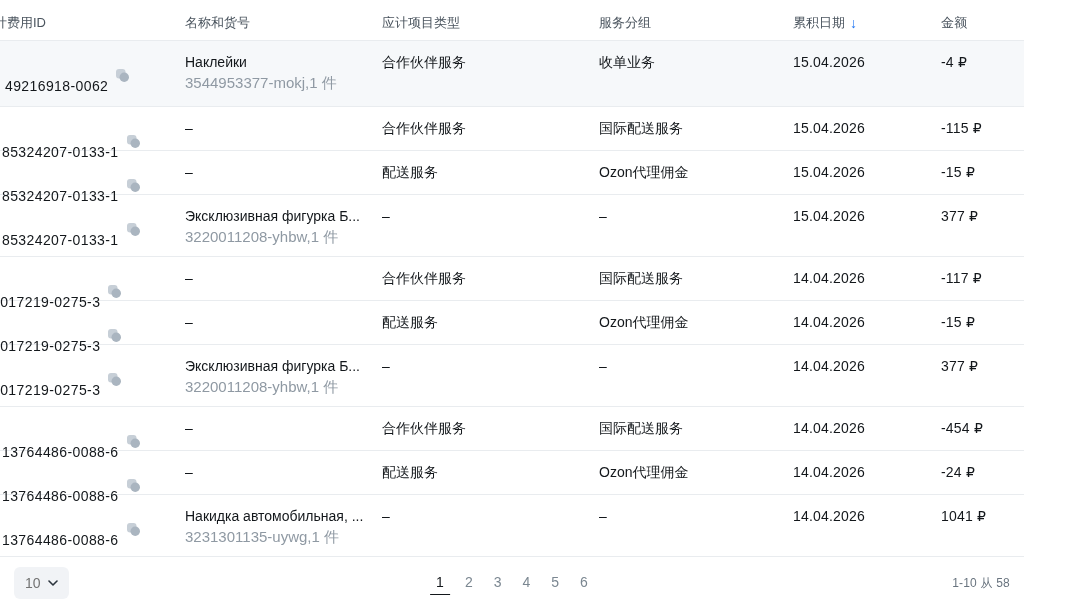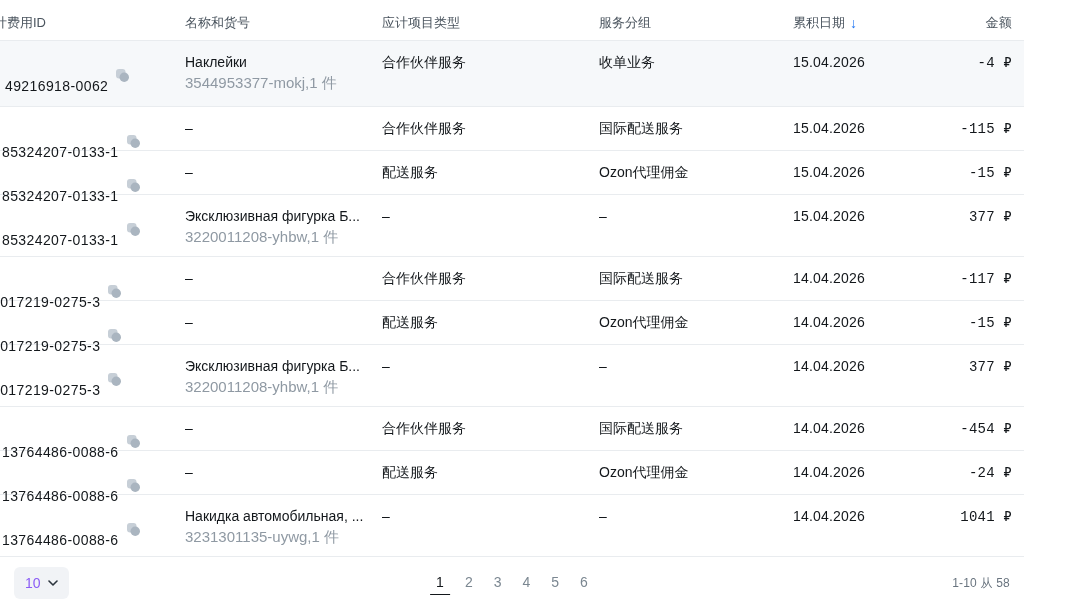--- a/index.html
+++ b/index.html
@@ -19,41 +19,41 @@
   .thead { height: 41px; }
   .thead .cell { padding-top: 14px; font-size: 13px; color: #4a545e; white-space: nowrap; }
   .thead .cell-id { margin-left: -6px; }
   .sort-arrow { color: #2176f3; font-size: 14px; font-weight: bold; margin-left: 5px; position: relative; top: 1px; }
 
   
   .row { height: 44px; background: #ffffff; }
   .row.tall { height: 62px; }
   .row.highlight { height: 66px; background: #f6f8fa; }
   .cell { padding-top: 13px; font-size: 14px; white-space: nowrap; overflow: hidden; }
-  .cell-amount { text-align: right; padding-right: 12px; font-family: Liberation Mono, monospace; }
+  .cell-amount { padding-right: 12px; }
   .cell-date, .cell-amount { letter-spacing: .2px; }
 
   .id-wrap { display: flex; align-items: center; gap: 7px; }
   .id-text { letter-spacing: .4px; margin-left: 2px; margin-top: 24px; }
   .row:nth-child(1) .id-text { margin-left: 5px; }
   .row:nth-child(5) .id-text,
   .row:nth-child(6) .id-text,
   .row:nth-child(7) .id-text { margin-left: -8px; }
 
   .copy-icon { width: 15px; height: 15px; flex: 0 0 auto; cursor: pointer; position: relative; top: 1px; }
 
   .name-main { line-height: 17px; }
   .name-sku { line-height: 17px; font-size: 15px; color: #8f99a3; margin-top: 3px; }
 
   
   .footer { height: 52px; display: flex; align-items: center; position: relative; padding: 0 14px; }
   .page-size-btn {
     display: inline-flex; align-items: center; gap: 7px;
     background: #f1f3f6; border: none; border-radius: 6px;
-    height: 27px; padding: 16px 11px; font-size: 14px; color: #8b5cf6;
+    height: 27px; padding: 16px 11px; font-size: 14px; color: #737373;
     font-family: inherit; cursor: pointer;
   }
   .chevron-down { width: 10px; height: 6px; }
 
   .pagination { position: absolute; left: 50%; transform: translateX(-50%); display: flex; gap: 9px; }
   .page-btn {
     background: none; border: none; font-family: inherit; font-size: 14px;
     color: #7b8791; cursor: pointer; padding: 2px 6px 4px 6px; line-height: 16px;
   }
   .page-btn.current { color: #13171b; border-bottom: 1.5px solid #13171b; }

